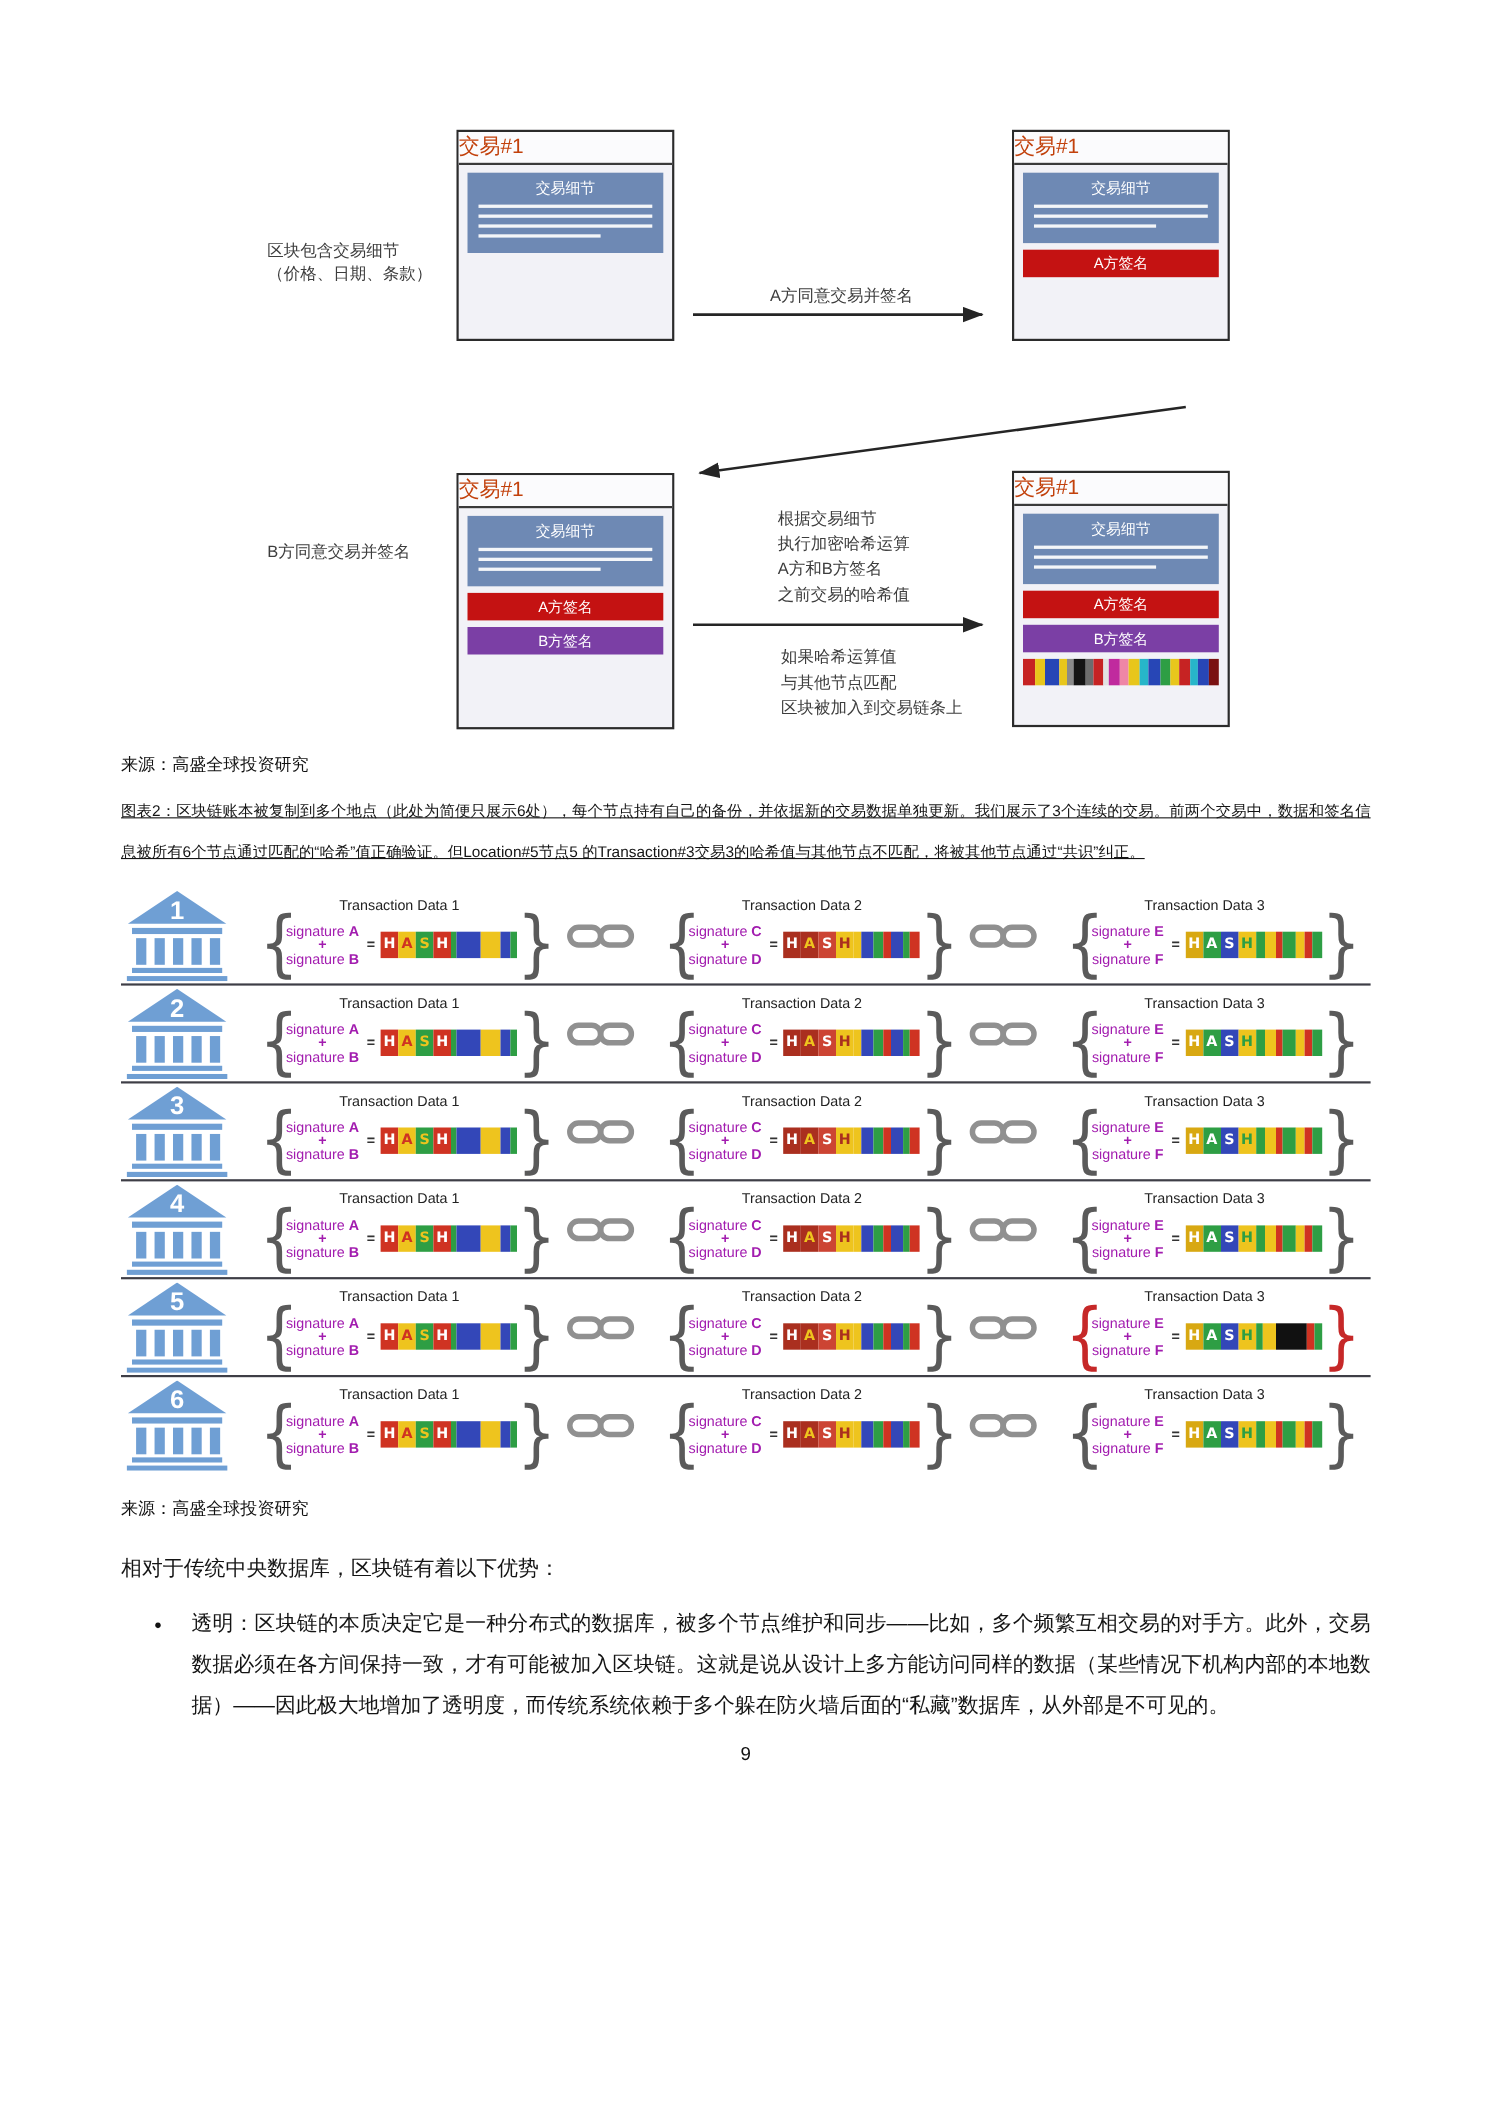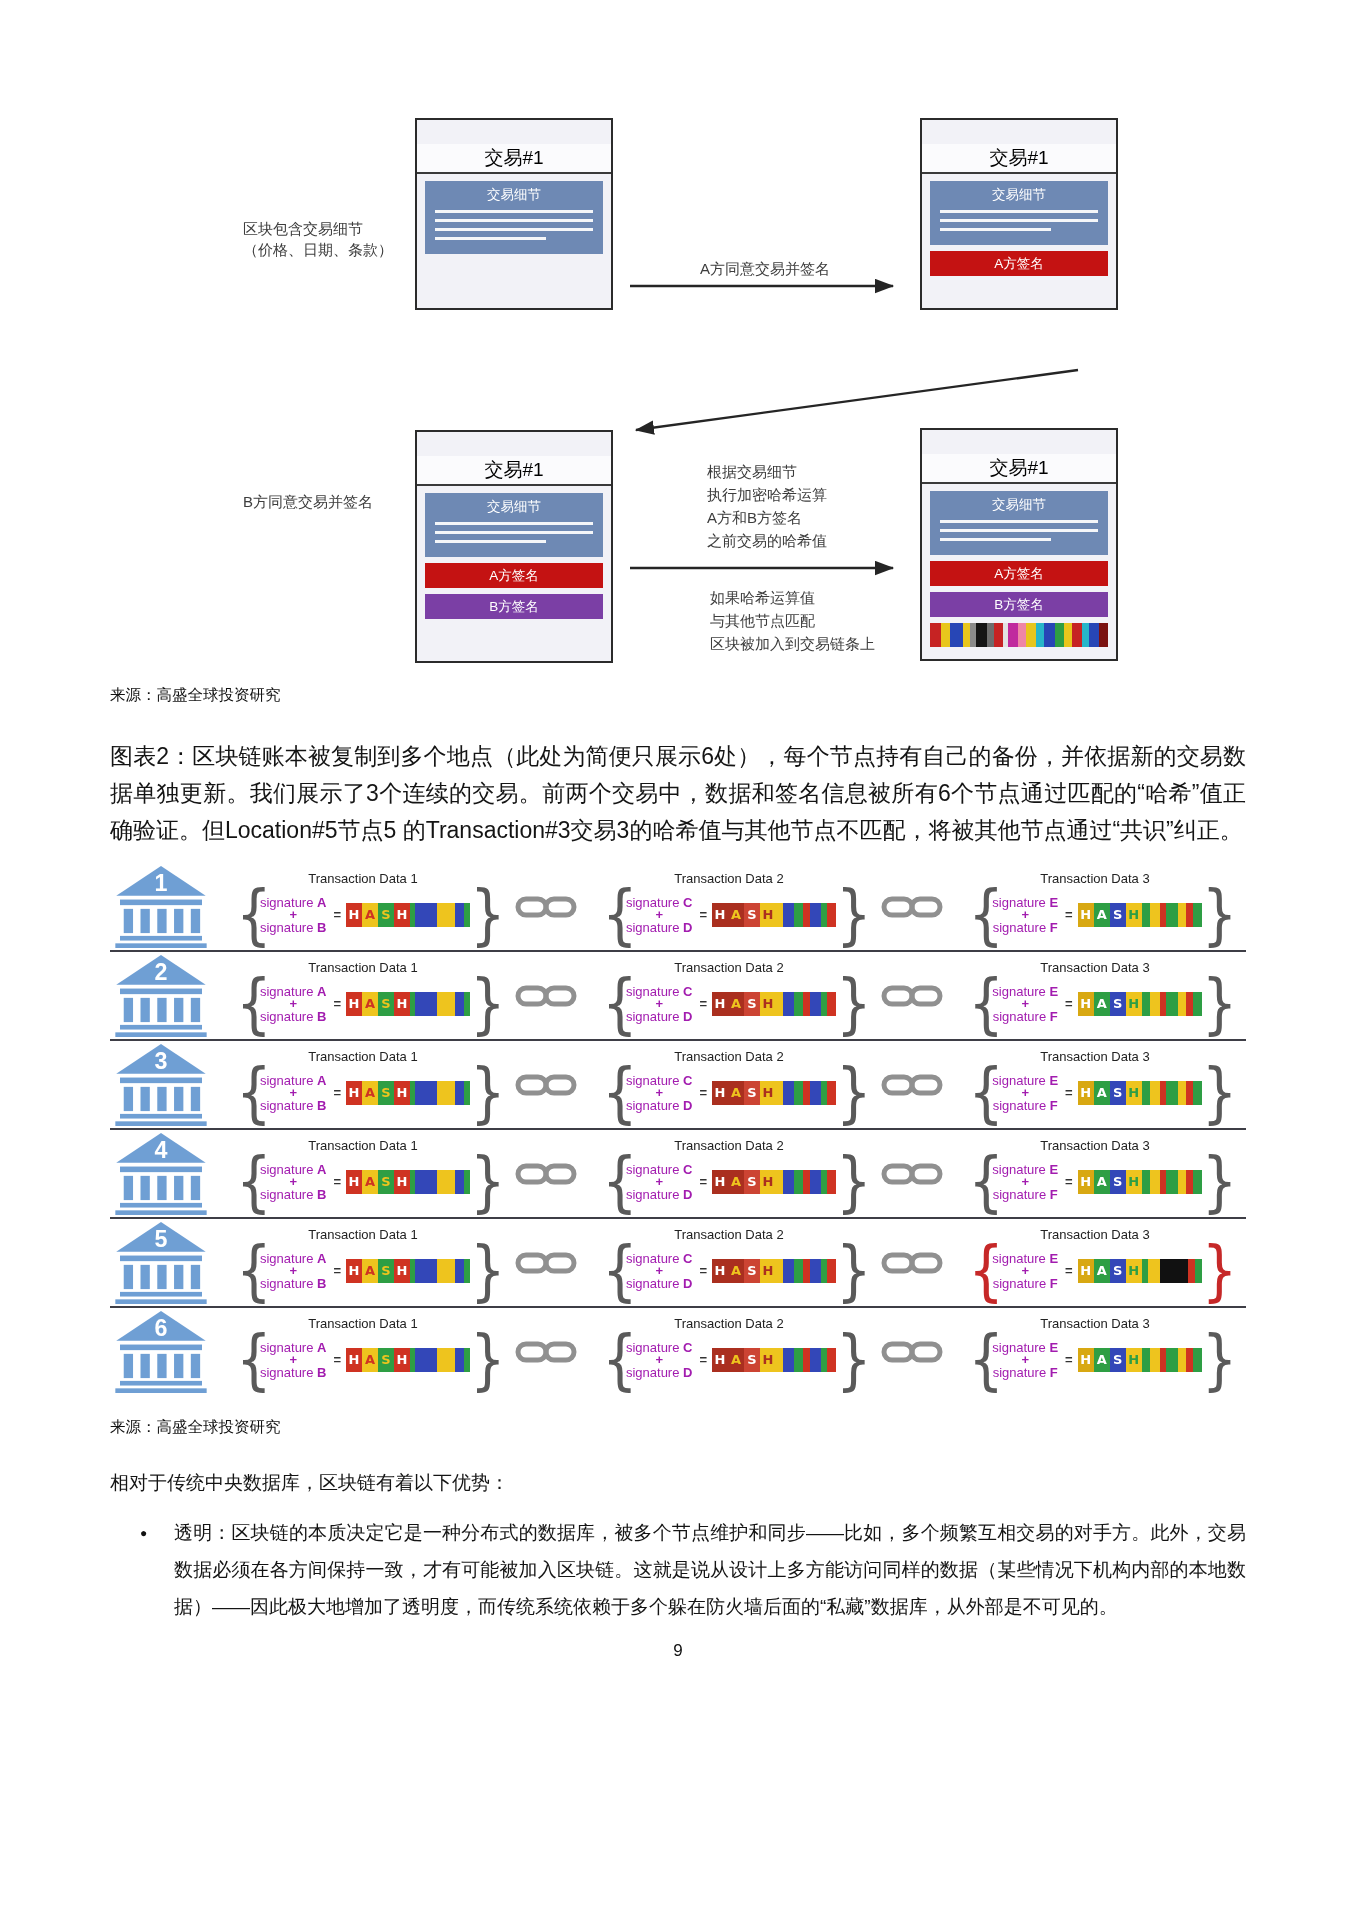--- a/index.html
+++ b/index.html
@@ -8,40 +8,40 @@
   .page{padding:0 110px;box-sizing:border-box;width:1356px;height:1918px;position:relative;}
 
   
   .diagram1{position:relative;margin-top:118px;height:545px;font-size:15px;color:#3d3d3d;}
   .arrowlayer{position:absolute;left:0;top:0;}
   .tx-box{position:absolute;width:198px;background:#f2f2f7;border:2px solid #2b2b2b;box-sizing:border-box;}
   .pos-tl{left:305px;top:0;height:192px;}
   .pos-tr{left:810px;top:0;height:192px;}
   .pos-bl{left:305px;top:312px;height:233px;}
   .pos-br{left:810px;top:310px;height:233px;}
-  .tx-title{height:28px;line-height:28px;text-align:center;font-size:19px;color:#000000;
-            background:#fbfbfd;border-bottom:2px solid #3a3a3a;margin-top:24px;}
+  .tx-title{height:28px;line-height:28px;text-align:left;font-size:19px;color:#c2410c;
+            background:#fbfbfd;border-bottom:2px solid #3a3a3a;}
   .tx-details{margin:7px 8px 0;background:#6e89b4;padding:5px 10px 8px;}
   .tx-details-title{text-align:center;color:#ffffff;font-size:13.5px;margin-bottom:5px;}
   .tx-line{height:3px;background:rgba(255,255,255,.92);margin:6px 0;}
   .tx-line.short{width:70%;}
   .sig-bar{margin:6px 8px 0;height:25px;line-height:25px;text-align:center;color:#fff;font-size:13.5px;}
   .sig-red{background:#c41212;}
   .sig-purple{background:#7b3fa5;}
   .stripe-bar{margin:6px 8px 0;height:24px;display:flex;}
   .d1-label{position:absolute;line-height:21px;}
   .lbl-tl{left:133px;top:100px;}
   .lbl-bl{left:133px;top:373px;}
   .arrow1-label{position:absolute;left:530px;top:142px;width:250px;text-align:center;}
   .mid1{position:absolute;left:597px;top:342px;line-height:23px;}
   .mid2{position:absolute;left:600px;top:468px;line-height:23px;}
 
   
   .source{margin-top:22px;font-size:15.5px;color:#111;}
-  .caption{margin:32px 0 0;font-size:23px;line-height:37px;text-align:justify;}
+  .caption{margin:13px 0 0;font-size:14px;line-height:37px;text-align:justify;text-decoration:underline;}
   .bodytext{margin:26px 0 0;font-size:19px;line-height:37px;}
   .bullets{list-style:none;margin:13px 0 0;padding:0;font-size:19px;line-height:37px;text-align:justify;}
   .bullets li{position:relative;padding-left:64px;margin-bottom:16px;}
   .bullets li::before{content:"\25CF";position:absolute;left:30px;top:1px;font-size:12px;color:#111;}
   .pageno{text-align:center;font-size:17px;margin-top:10px;color:#111;}
 
   
   .figure{margin-top:14px;}
   .fig-row{display:flex;align-items:center;height:87px;}
   .fig-sep{height:2px;background:#3e3e46;}

